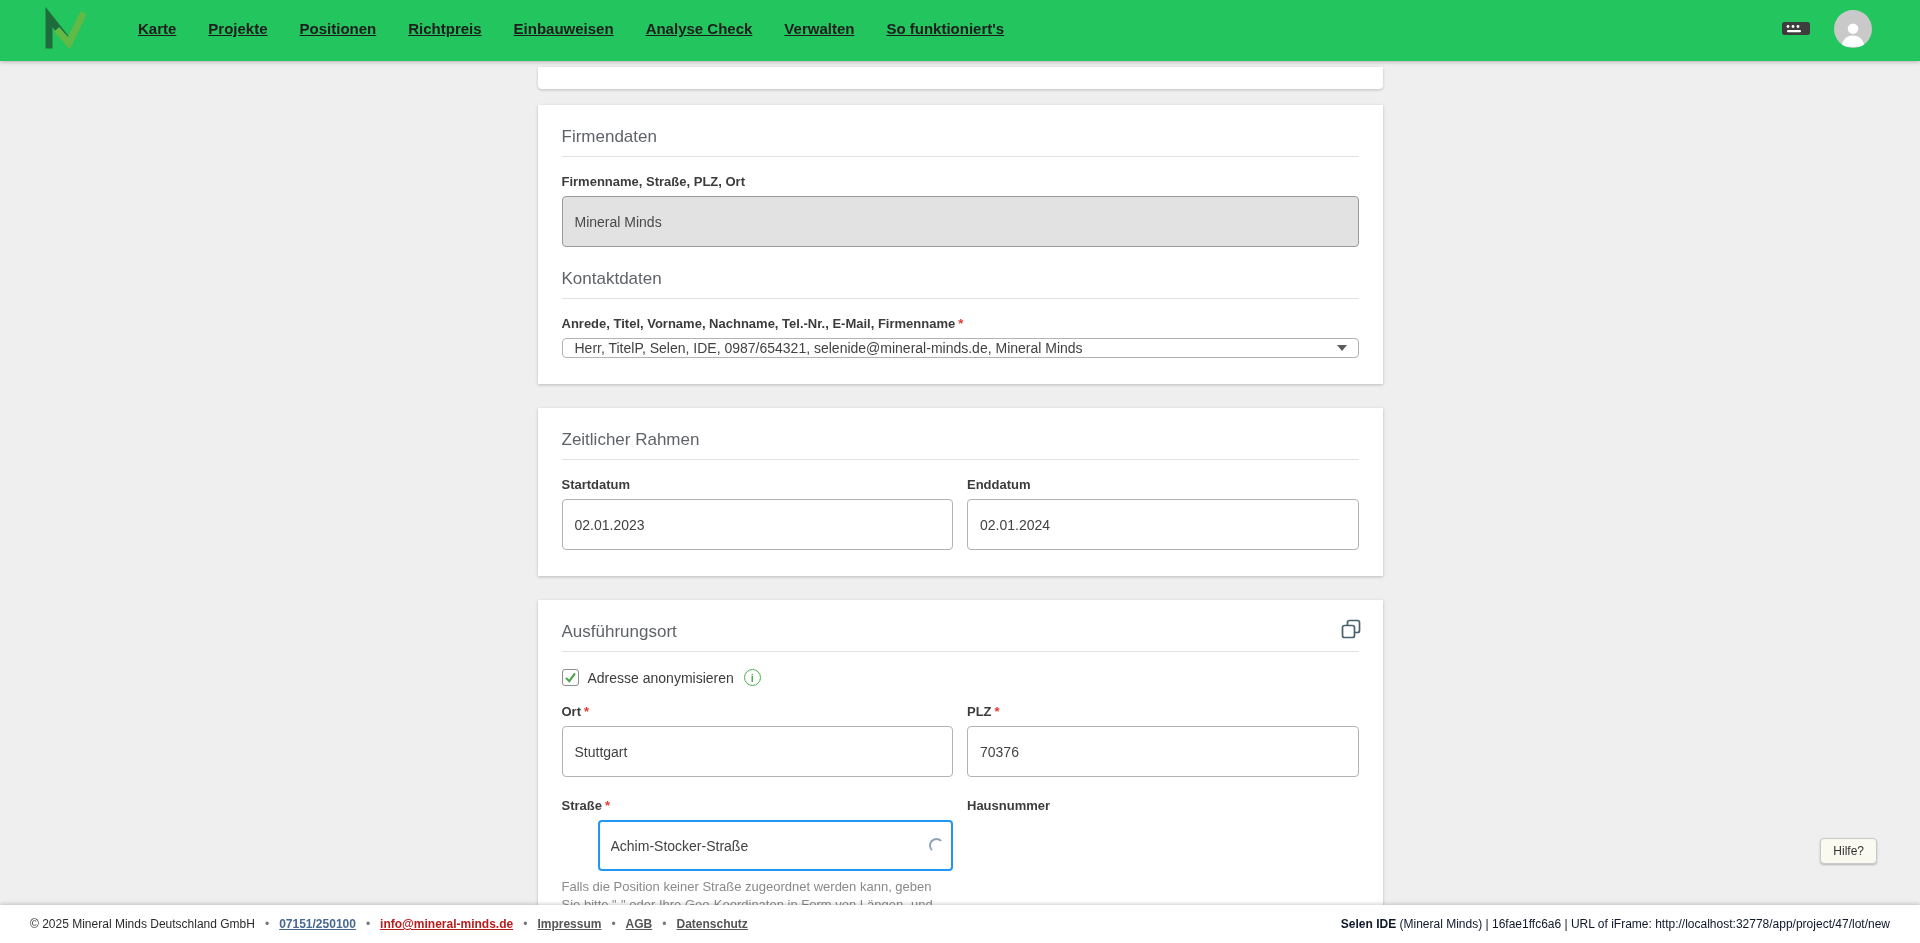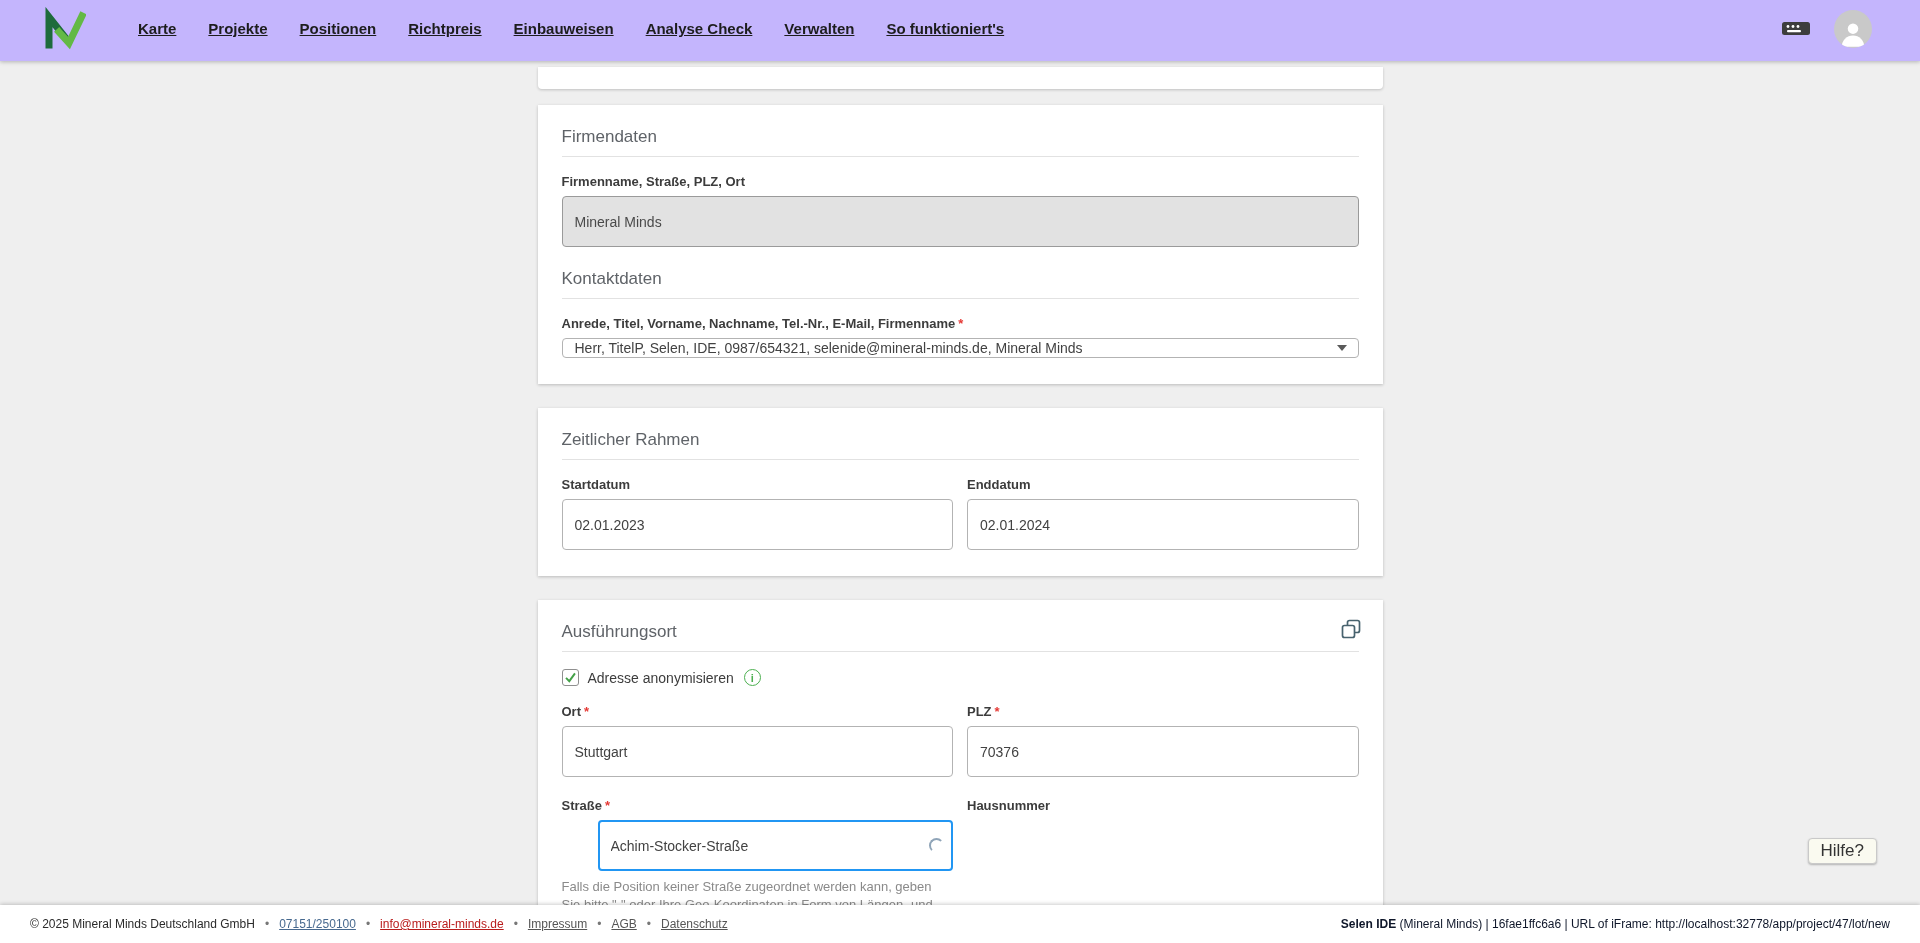--- a/index.html
+++ b/index.html
@@ -7,21 +7,21 @@
   body {
     background:#efefef;
     font-family:"Liberation Sans", sans-serif;
     color:#3c3c3c;
   }
   a { text-decoration:underline; cursor:pointer; }
 
   
   .navbar {
     position:fixed; top:0; left:0; right:0; height:61px;
-    background:#c4b5fd; box-shadow:0 1px 4px rgba(0,0,0,.25);
+    background:#22c55e; box-shadow:0 1px 4px rgba(0,0,0,.25);
     display:flex; align-items:center; padding:0 48px 4px 42px; z-index:20;text-align:center;
   }
   .logo { width:44px; height:44px; margin-right:52px; cursor:pointer; flex:0 0 auto; }
   .nav-items { display:flex; gap:32px; align-items:center; }
   .nav-item { font-size:15px; font-weight:bold; color:#1d1d1d; cursor:pointer; white-space:nowrap; }
   .nav-right { margin-left:auto; display:flex; align-items:center; gap:22px; }
   .icon-btn { cursor:pointer; display:flex; align-items:center; }
   .avatar {
     width:38px; height:38px; border-radius:50%; background:#c9c9c9;
     display:flex; align-items:flex-end; justify-content:center; overflow:hidden; cursor:pointer;
@@ -91,32 +91,32 @@
   .copy-icon { position:absolute; top:19px; right:22px; cursor:pointer; }
 
   .helper { margin-top:7px; font-size:13px; line-height:1.4; color:#8a8a8a; max-width:420px; }
   .helper .ex { color:#b9b9b9; }
 
   
   .help-btn {
     position:fixed; right:43px; bottom:79px; height:26px; padding:0 12px;
     background:#fafaf0; border:1px solid #c9c9c9; border-radius:4px;
     box-shadow:0 1px 2px rgba(0,0,0,.25);
-    font-size:17px; color:#333; display:flex; align-items:center; cursor:pointer; z-index:30;
+    font-size:12px; color:#333; display:flex; align-items:center; cursor:pointer; z-index:30;
   }
 
   
   .footer {
     position:fixed; left:0; right:0; bottom:0; height:38px; background:#fff;
     box-shadow:0 -1px 4px rgba(0,0,0,.2);
     display:flex; align-items:center; padding:0 30px; font-size:12px; color:#2b2b2b; z-index:25;
   }
   .footer-left { display:flex; align-items:center; gap:10px; white-space:nowrap; }
   .footer-sep { color:#777; }
-  .footer a { color:#555; }
+  .footer a { color:#555;font-weight:bold; }
   .footer a.link-phone { color:#47698f; }
   .footer a.link-email { color:#b91c1c; }
   .footer-right { margin-left:auto; white-space:nowrap; color:#0f172a; }
   .footer-right b { font-weight:bold; }
 </style>
 </head>
 <body>
 
 <nav class="navbar">
   <div class="logo">

